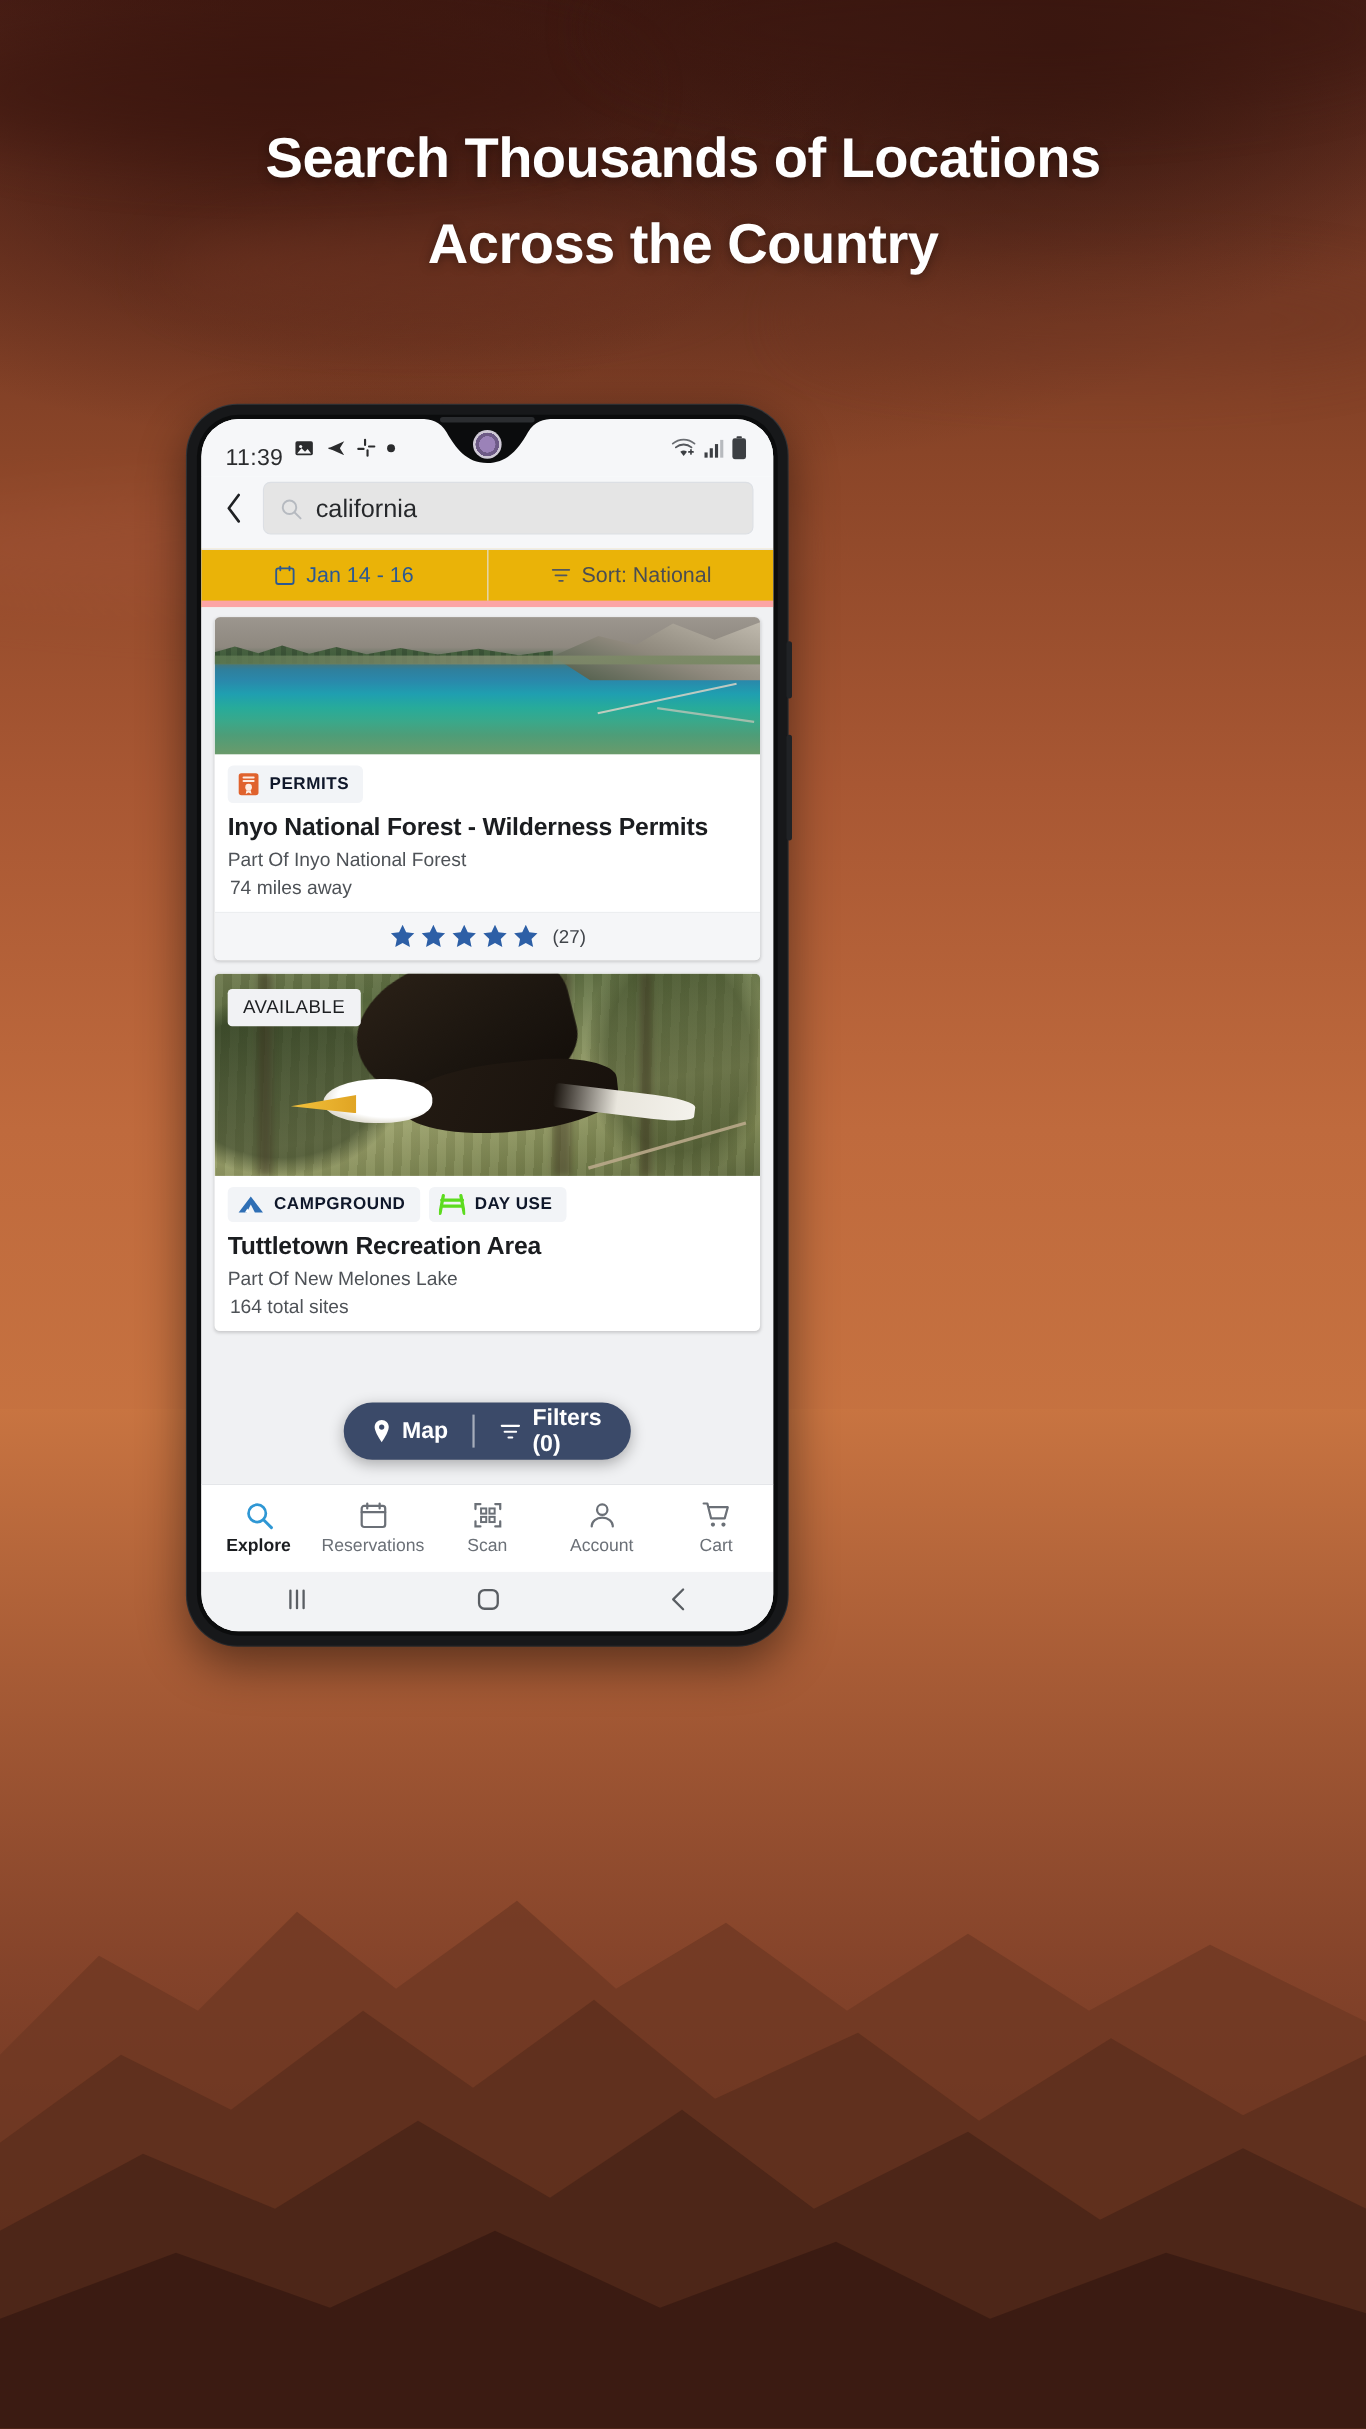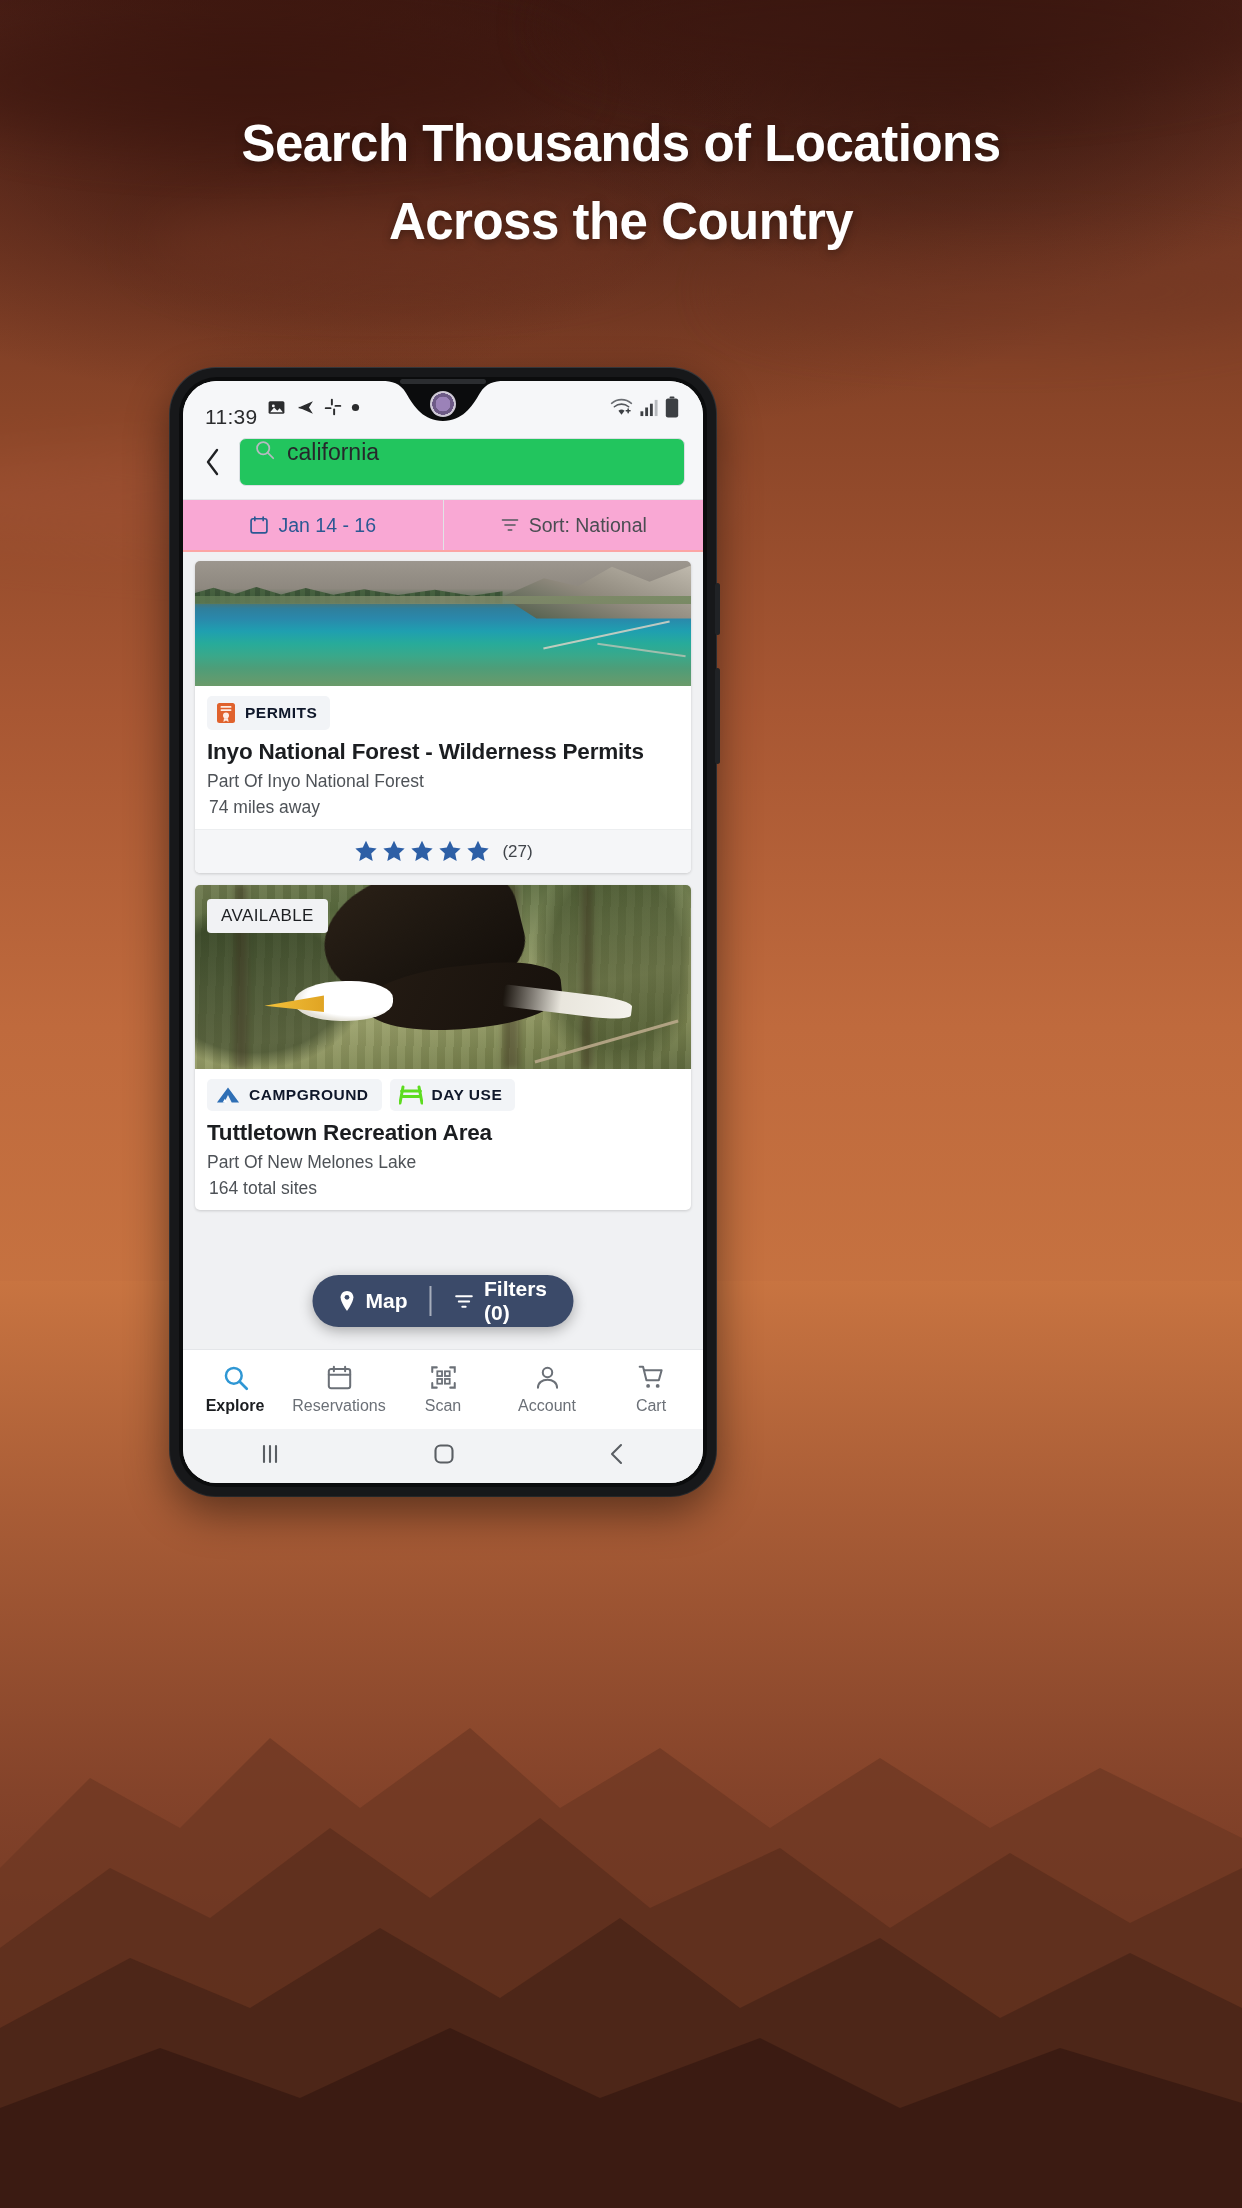--- a/index.html
+++ b/index.html
@@ -101,30 +101,30 @@
   }
 
   
   .searchrow {
     flex:0 0 66px; background:#f6f7f9;
     display:flex; align-items:center; gap:10px;
     padding:0 18px 8px 14px;
   }
   .backbtn { width:32px; height:36px; display:flex; align-items:center; justify-content:center; }
   .searchbox {
-    flex:1; height:48px; background:#22c55e;
+    flex:1; height:48px; background:#e5e5e5;
     border:1px solid #dcdfe4; border-radius:7px;
-    display:flex; align-items:flex-start; gap:12px; padding:0 14px;
+    display:flex; align-items:center; gap:12px; padding:0 14px;
   }
   .searchbox .txt { font-size:23px; color:#26282b; }
 
   
   .filterbar {
-    flex:0 0 53px; background:#f9a8d4;
-    display:flex; border-top:1px solid #e6e8ea; border-bottom:2px solid #fca5a5;
+    flex:0 0 53px; background:#eab308;
+    display:flex; border-top:1px solid #e6e8ea; border-bottom:6px solid #fca5a5;
   }
   .fb-cell {
     flex:1; display:flex; align-items:center; justify-content:center; gap:9px;
     font-size:19.5px;
   }
   .fb-cell.date { color:#2a5893; border-right:1px solid #e1e3e6; }
   .fb-cell.sort { color:#4a4d52; }
 
   
   .list {

